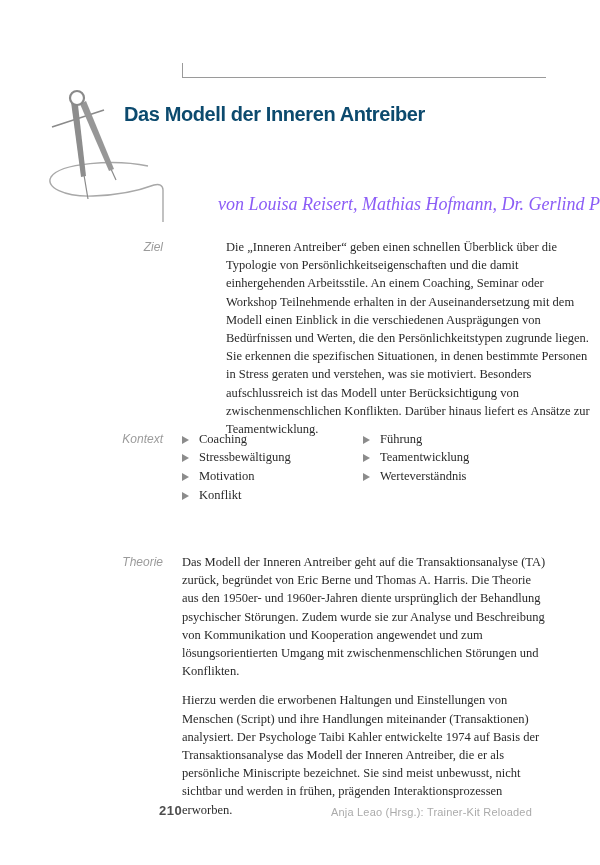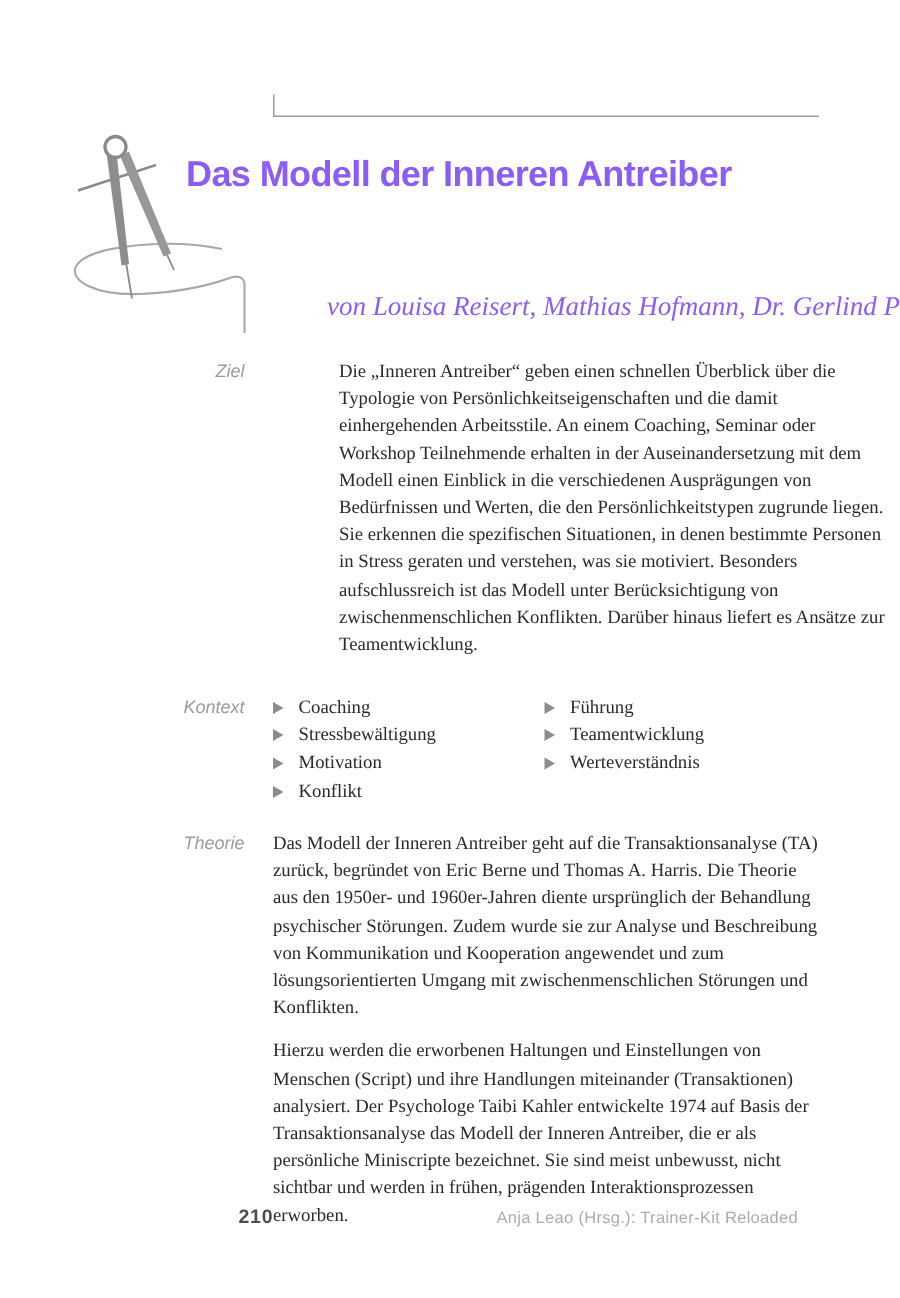--- a/index.html
+++ b/index.html
@@ -23,40 +23,40 @@
 
   
   .compass { position: absolute; left: 40px; top: 85px; }
 
   .title {
     position: absolute;
     left: 124px; top: 103px;
     margin: 0;
     font-family: "Liberation Sans", sans-serif;
     font-weight: bold;
-    font-size: 24px;
+    font-size: 20px;
     letter-spacing: -0.4px;
-    color: #8b5cf6;
+    color: #0c4a6e;
     white-space: nowrap;
   }
 
   .byline {
     position: absolute;
     left: 182px; top: 194px;
     font-family: "Liberation Serif", serif;
     font-style: italic;
     font-size: 18px;
     color: #8b5cf6;
     white-space: nowrap;
     margin-left: 36px;
   }
 
   .sec { position: absolute; left: 0; width: 600px; display: flex; }
   .sec-ziel    { top: 238px; gap: 44px; }
-  .sec-kontext { top: 430px; margin-top: 32px; }
+  .sec-kontext { top: 430px; }
   .sec-theorie { top: 553px; }
 
   .sec-label {
     width: 163px;
     flex: none;
     text-align: right;
     font-family: "Liberation Sans", sans-serif;
     font-style: italic;
     font-size: 12px;
     line-height: 18.2px;

